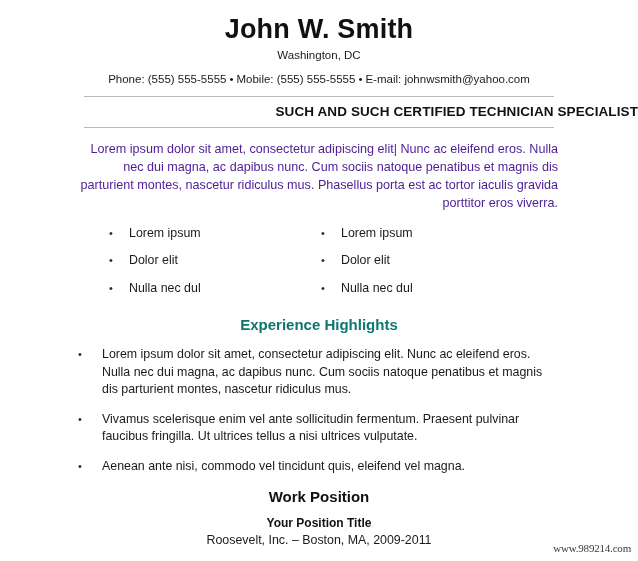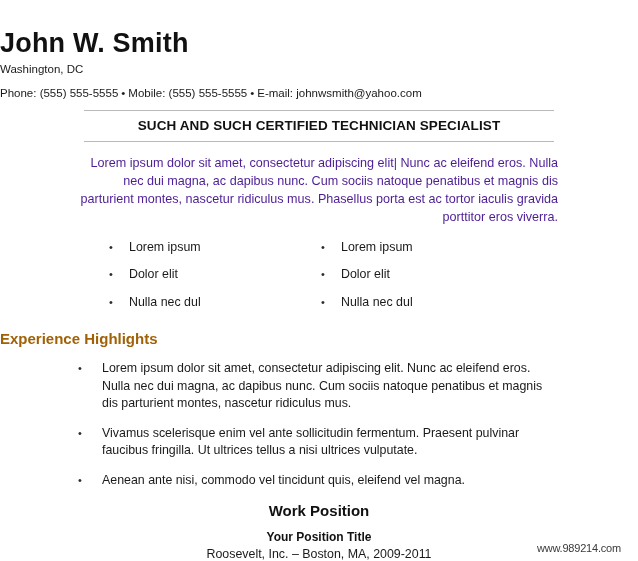--- a/index.html
+++ b/index.html
@@ -19,21 +19,22 @@
 
   .page {
     position: relative;
     width: 638px;
     height: 561px;
     box-sizing: border-box;
   }
 
   
   .header {
-    padding-top: 28px;
+    padding-top: 14px;
+    text-align: center;
   }
   .name {
     font-size: 27px;
     font-weight: bold;
     letter-spacing: 0.2px;
     line-height: 1.15;
     color: #111111;
   }
   .location {
     font-size: 11.5px;
@@ -54,21 +55,21 @@
     height: 1px;
     background: #b9b9b9;
     margin: 0 auto;
     width: 470px;
   }
   .rule-top { margin-top: 11px; }
   .rule-bottom { margin-top: 8px; }
 
   
   .titleblock {
-    text-align: center;
+    text-align: right;
     padding-top: 7px;
   }
   .job-title {
     font-size: 13.5px;
     font-weight: bold;
     letter-spacing: 0.1px;
     color: #111111;
   }
   .job-sub {
     font-size: 13px;
@@ -116,23 +117,24 @@
     font-size: 11px;
     line-height: 1.5;
     color: #2a2a2a;
   }
   .skill-item .txt {
     flex: 1;
   }
 
   
   .section-heading {
+    text-align: center;
     font-size: 15px;
     font-weight: bold;
-    color: #a16207;
+    color: #0f766e;
     margin-top: 9px;
   }
 
   
   .highlights {
     margin: 13px auto 0 auto;
     width: 482px;
   }
   .hl-item {
     display: flex;
@@ -172,25 +174,25 @@
   }
   .work-co {
     font-size: 12.4px;
     margin-top: 3px;
     color: #1a1a1a;
   }
 
   
   .watermark {
     position: absolute;
-    right: 17px;
+    right: 7px;
     bottom: 7px;
     font-size: 11px;
     color: #3a3a3a;
-    font-family: Liberation Sans, sans-serif;
+    font-family: Liberation Serif, serif;
     letter-spacing: -0.2px;
   }
 </style>
 </head>
 <body>
 
 <div class="page">
 
   <div class="header">
     <div class="name">John W. Smith</div>

